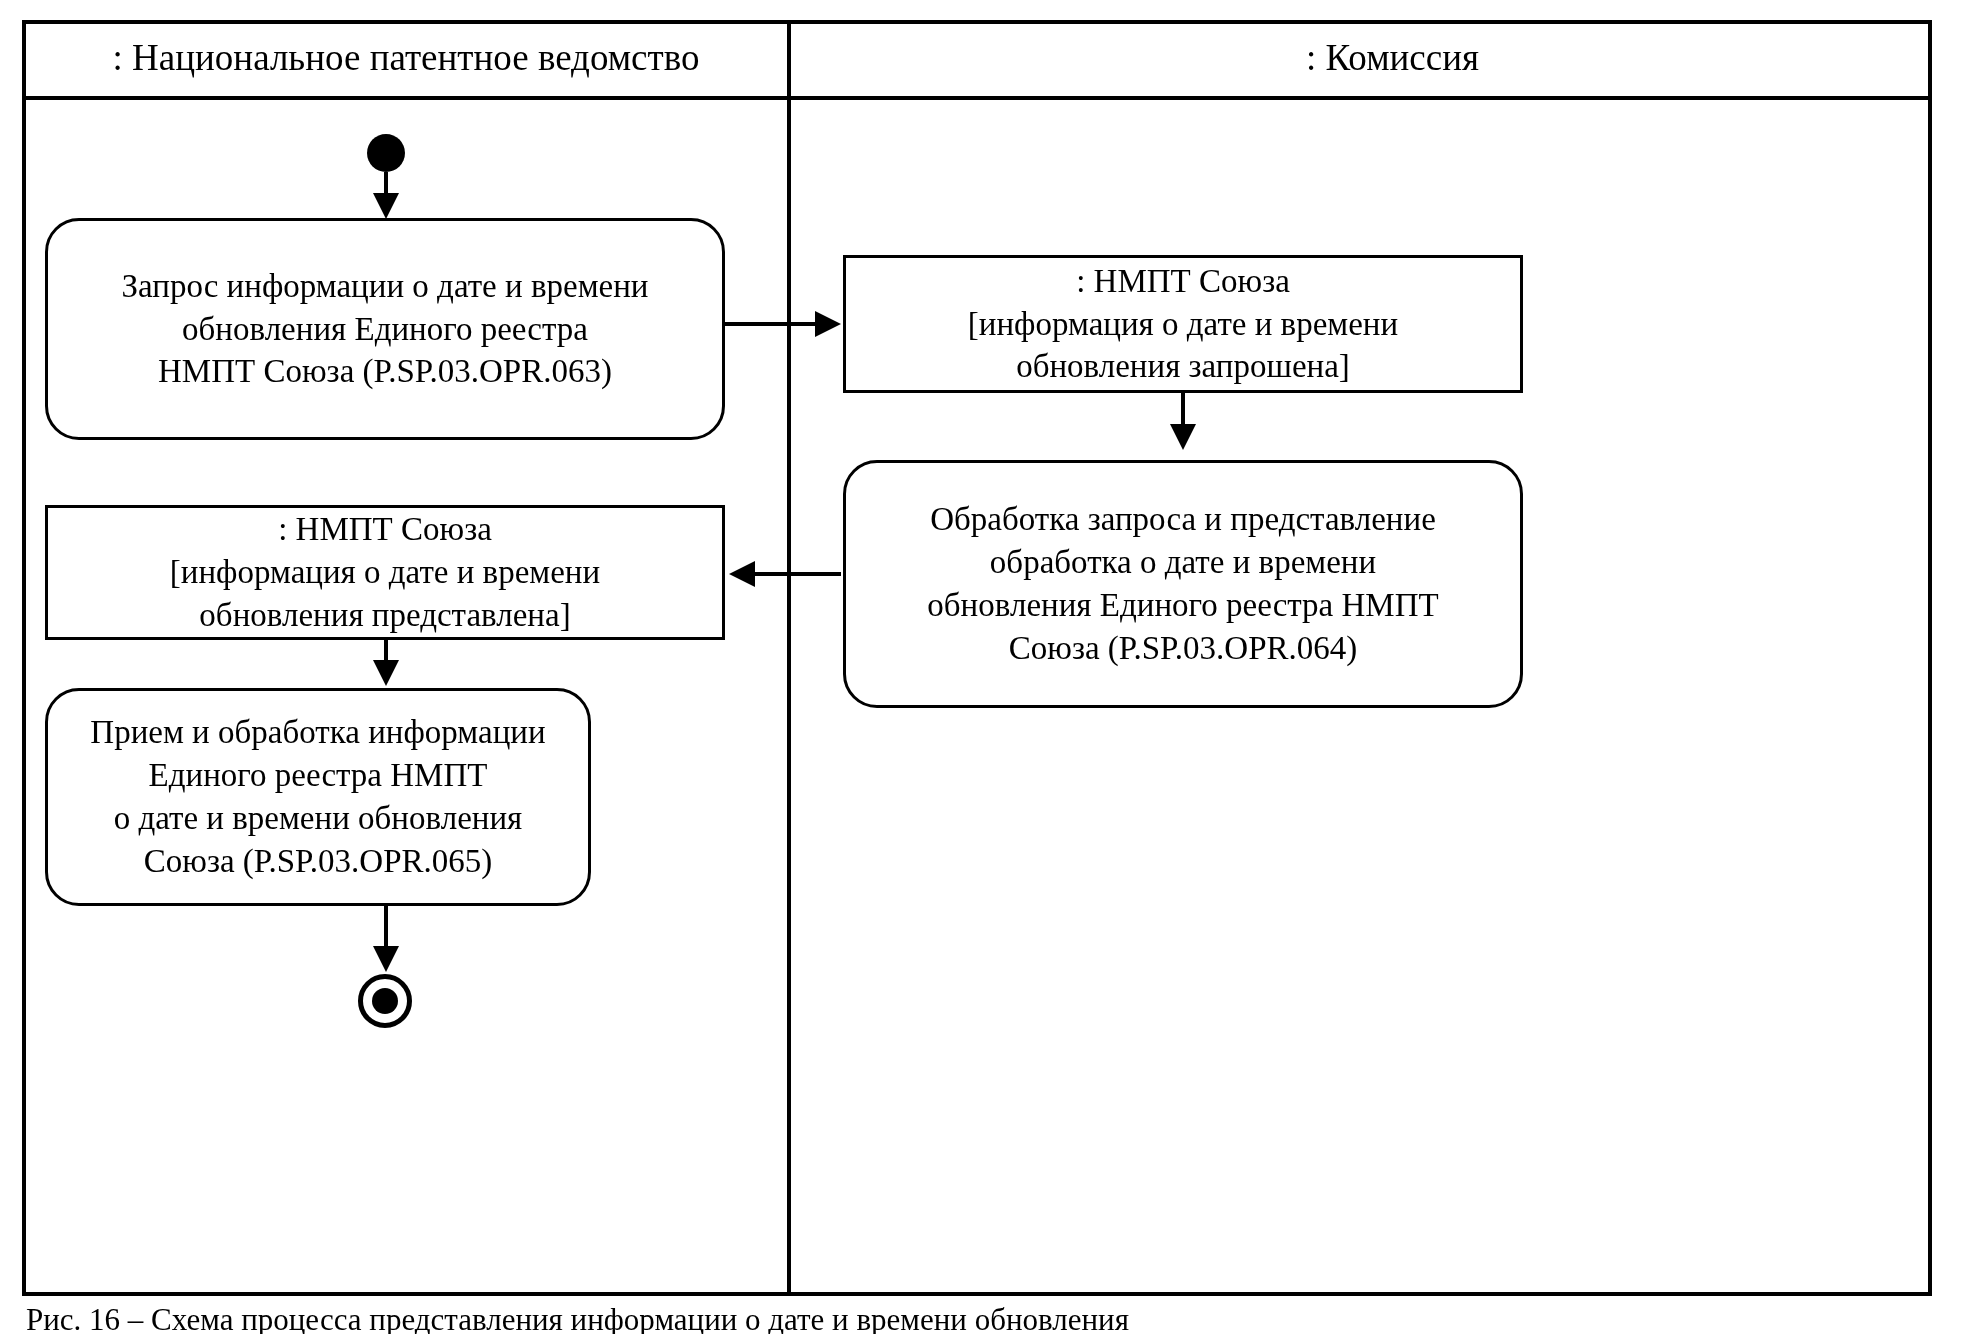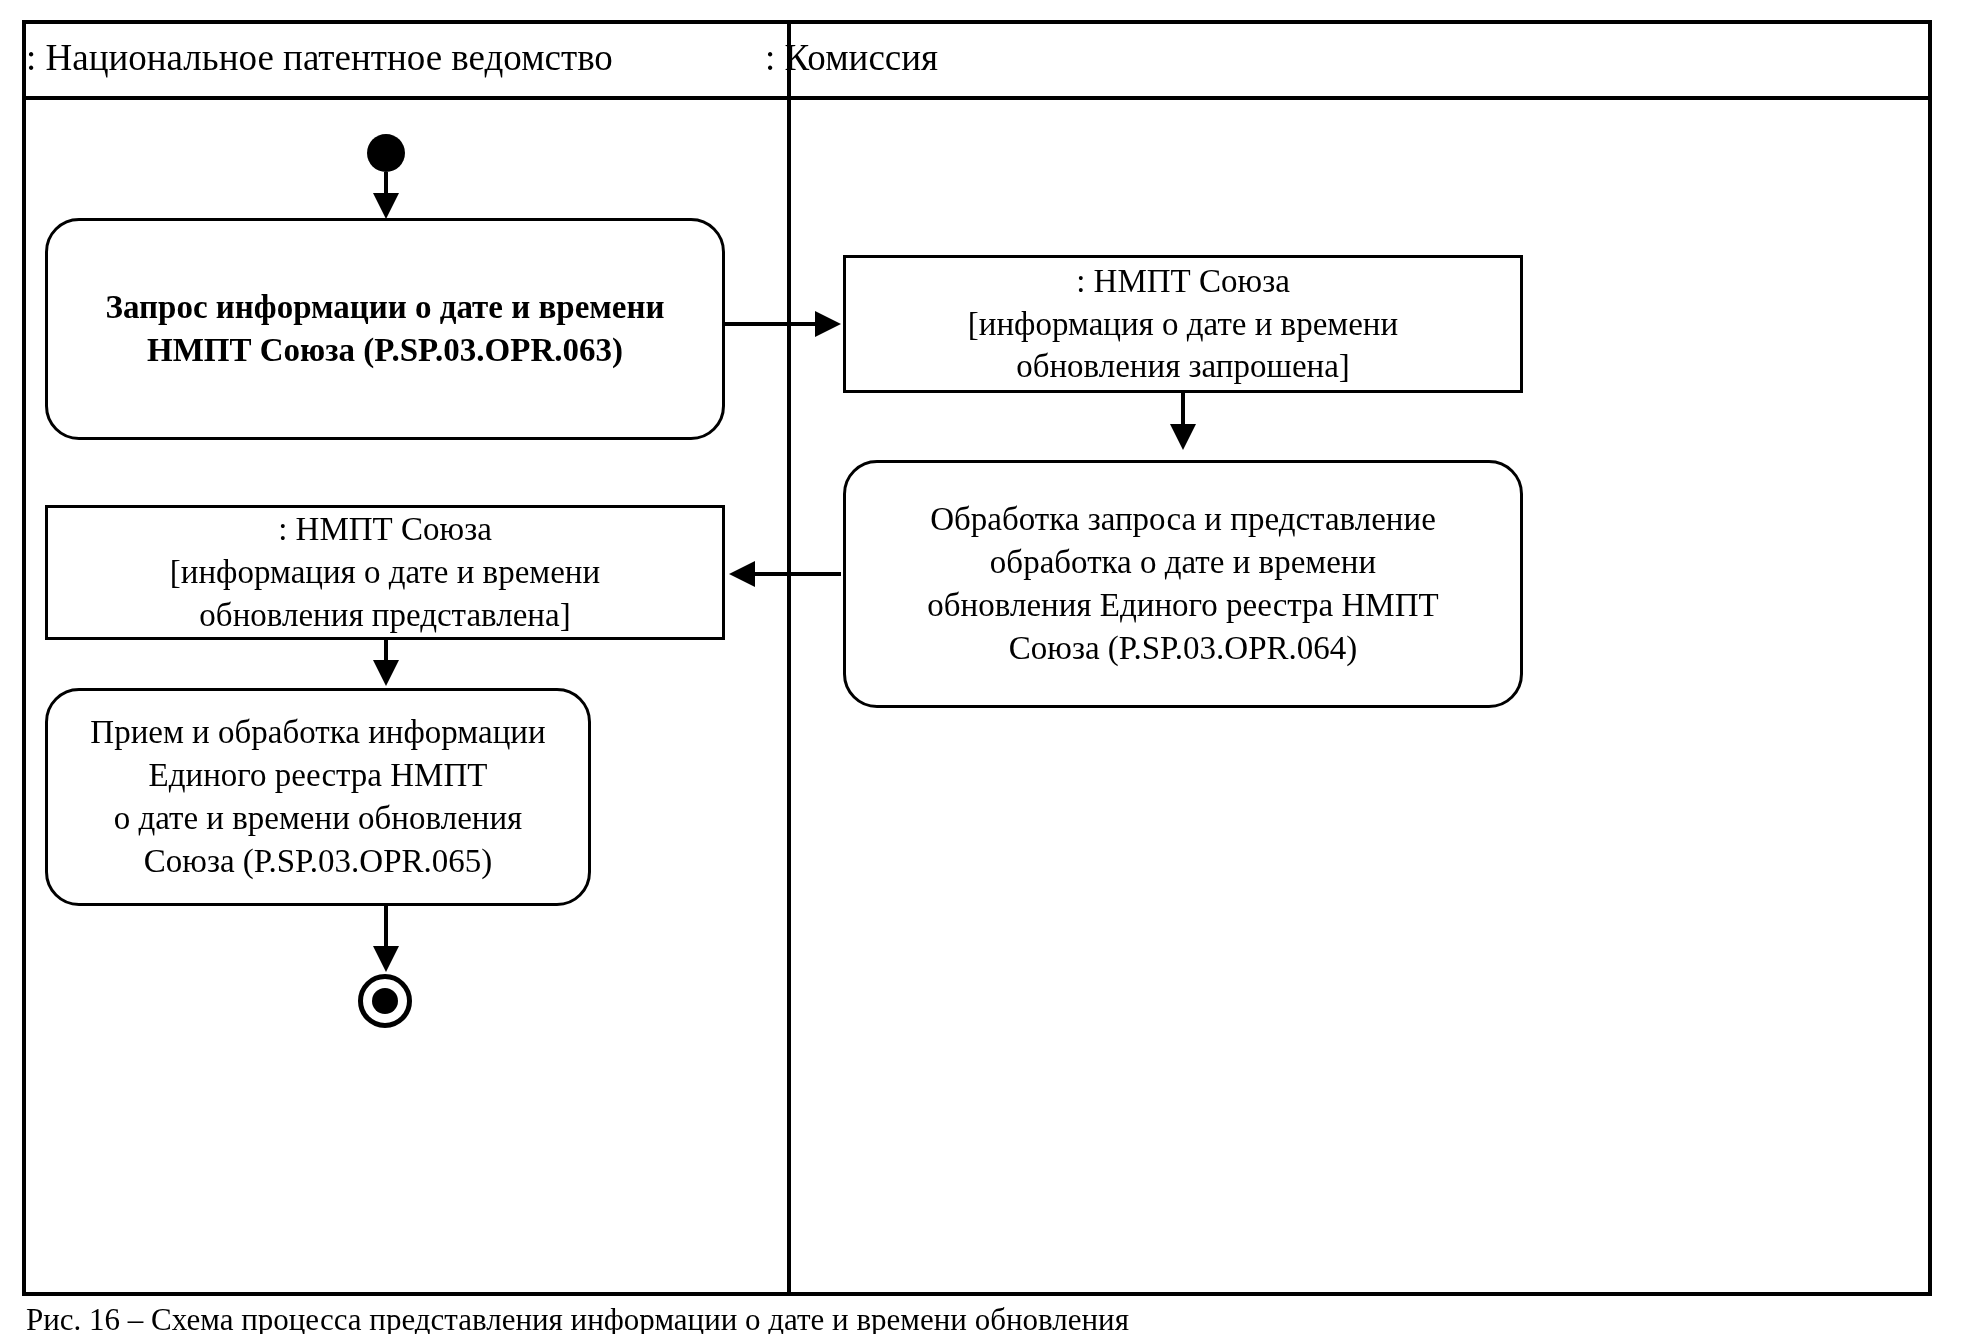--- a/index.html
+++ b/index.html
@@ -43,21 +43,21 @@
     top: 20px;
     width: 0;
     height: 1276px;
     border-left: 4px solid #000;
   }
   .lane-title {
     position: absolute;
     top: 32px;
     height: 52px;
     line-height: 52px;
-    text-align: left;
+    text-align: center;
     font-size: 37px;
     white-space: nowrap;
   }
   .lane-title.left  { left: 26px;  width: 760px; }
   .lane-title.right { left: 765px; width: 1255px; }
 
   
   .node {
     position: absolute;
     box-sizing: border-box;
@@ -68,21 +68,21 @@
     font-size: 33px;
     line-height: 1.30;
     background: #ffffff;
     border: 3px solid #000;
   }
   .node.action   { border-radius: 34px; }
   .node.object   { border-radius: 0; }
   .node .txt { padding: 0 12px; width: 100%; }
 
   
-  #act-request  { left: 45px;  top: 218px; width: 680px; height: 222px; font-weight: bold; }
+  #act-request  { left: 45px;  top: 218px; width: 680px; height: 222px; }
   #obj-requested{ left: 843px; top: 255px; width: 680px; height: 138px; }
   #act-process  { left: 843px; top: 452px; width: 680px; height: 248px; margin-top: 8px; }
   #obj-provided { left: 45px;  top: 505px; width: 680px; height: 135px; }
   #act-receive  { left: 45px;  top: 688px; width: 546px; height: 218px; }
 
   
   .initial-node {
     position: absolute;
     left: 367px; top: 134px;
     width: 38px; height: 38px;
@@ -182,20 +182,21 @@
   <div class="lane-title right">: Комиссия</div>
 
   <div class="initial-node"></div>
 
   <div class="vline" id="flow-start-line"></div>
   <div class="arrow-down" id="flow-start-head"></div>
 
   <div class="node action" id="act-request">
     <div class="txt">
       <div>Запрос информации о дате и времени</div>
+      <div>обновления Единого реестра</div>
       <div>НМПТ Союза (P.SP.03.OPR.063)</div>
     </div>
   </div>
 
   <div class="hline" id="flow-req-h"></div>
   <div class="arrow-right" id="flow-req-head"></div>
 
   <div class="node object" id="obj-requested">
     <div class="txt">
       <div>: НМПТ Союза</div>

